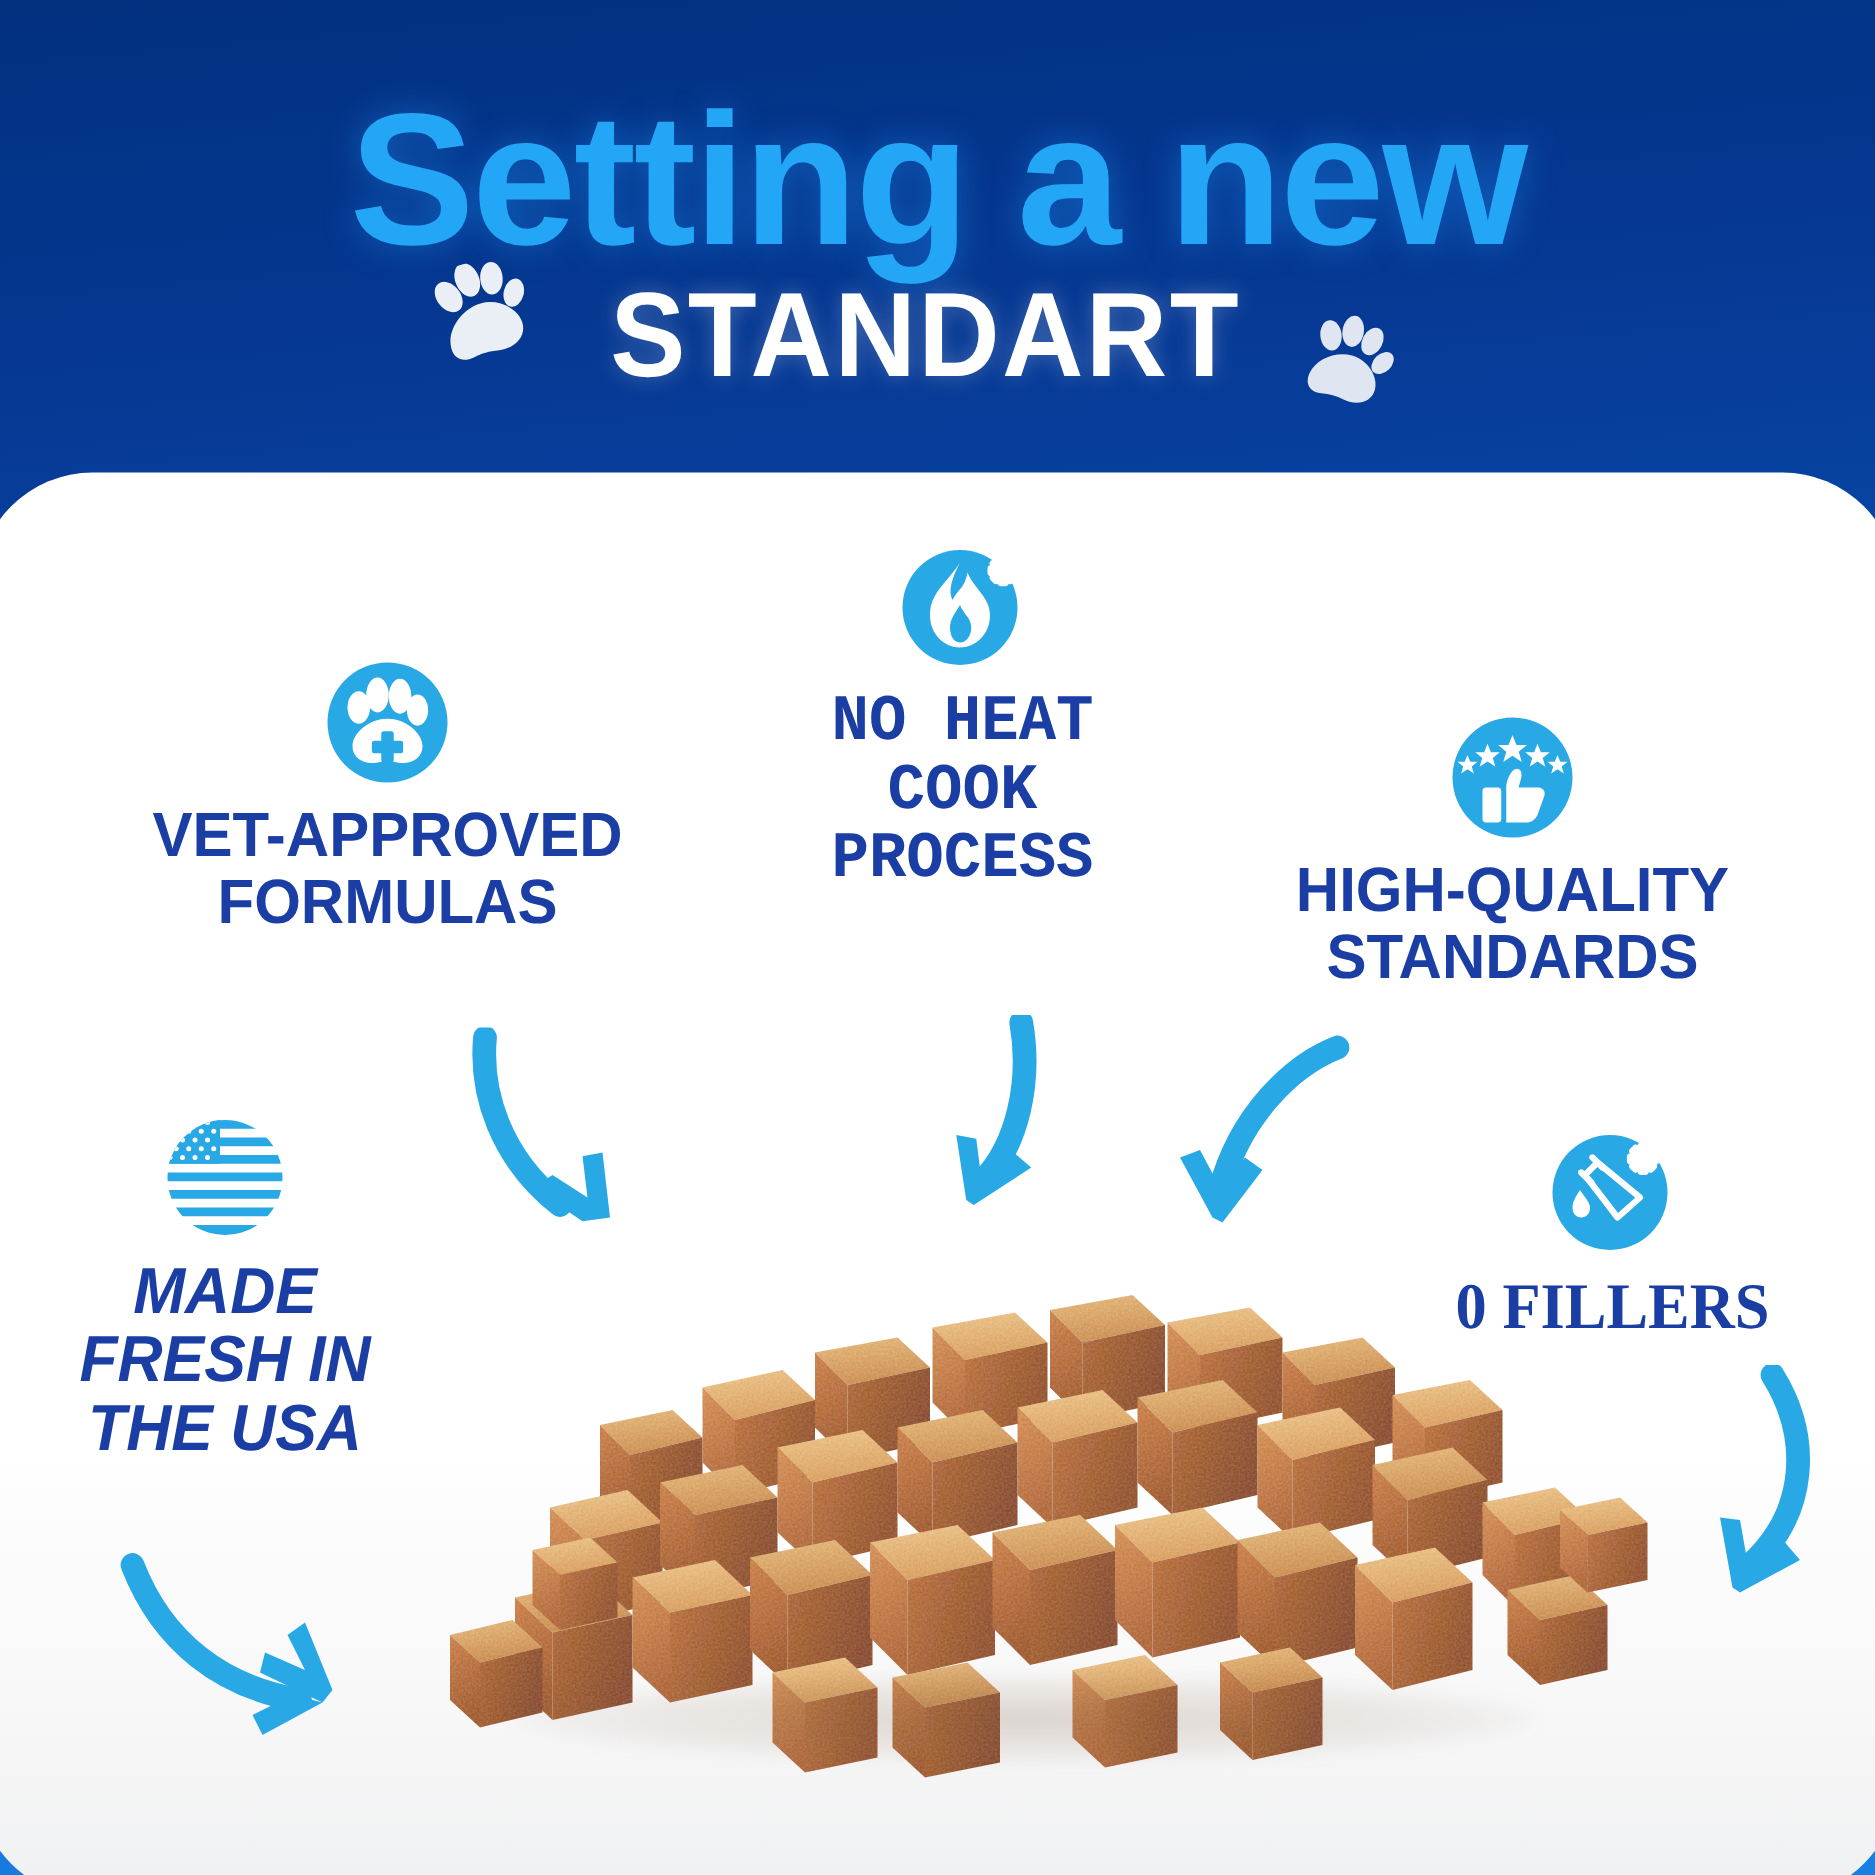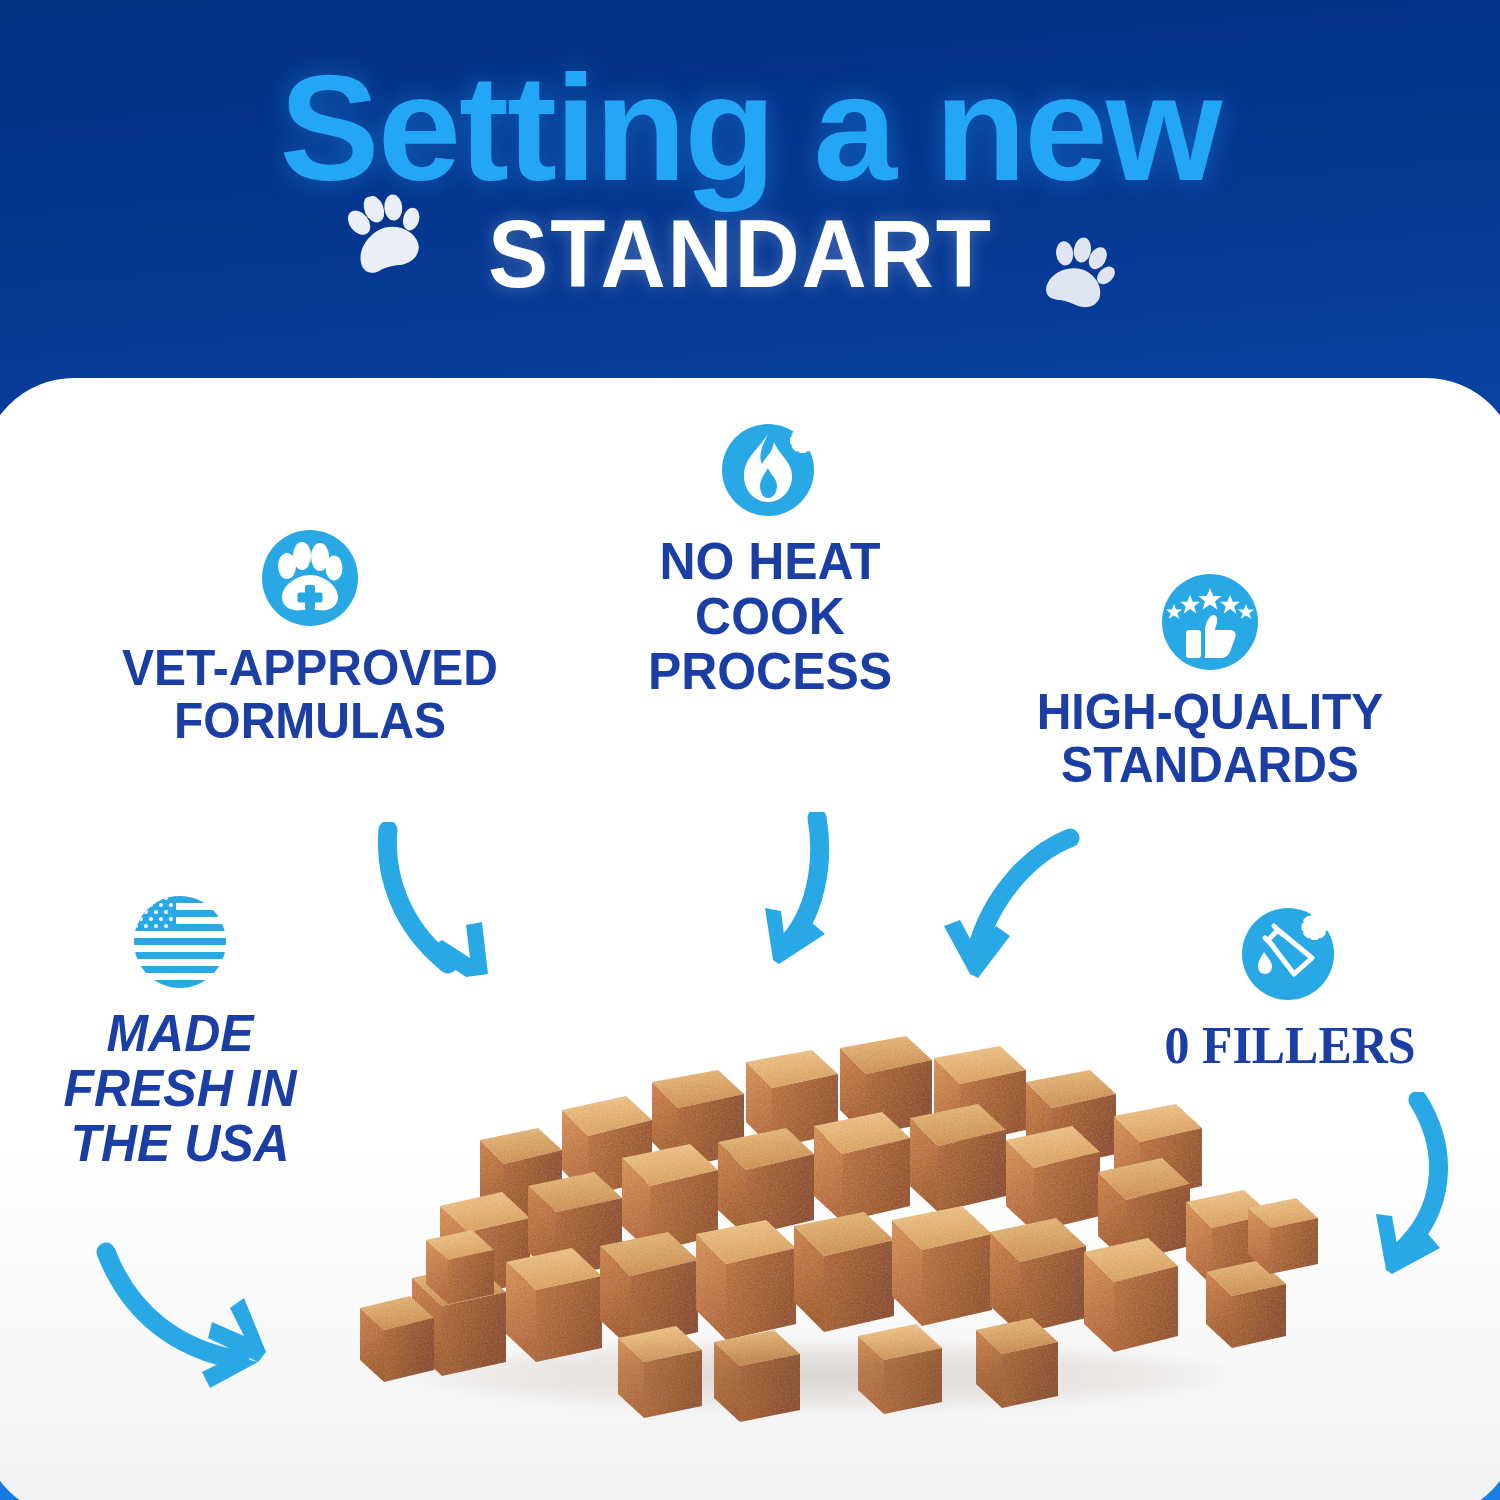--- a/index.html
+++ b/index.html
@@ -15,21 +15,21 @@
     position: relative;
     width: 1500px;
     height: 1500px;
     background: linear-gradient(175deg, #03307f 0%, #063a96 22%, #0a50b4 48%, #1470d8 72%, #1a7fe3 100%);
     overflow: hidden;
   }
 
   
   .header {
     position: absolute;
-    top: 1px; left: 0;
+    top: 16px; left: 0;
     width: 1500px;
     height: 400px;
     z-index: 5;
   }
 
   .headline {
     position: absolute;
     top: 52px;
     left: 0;
     width: 1500px;
@@ -99,21 +99,21 @@
     line-height: 1.06;
     font-weight: bold;
     letter-spacing: 0px;
     color: #1a3ea4;
     transform: scaleX(0.96);
     white-space: pre-line;
   }
 
   
   #feat-vet       { left: 55px;   top: 528px;  width: 510px; }
-  #feat-noheat    { left: 585px;  top: 416px;  width: 370px; }
+  #feat-noheat    { left: 585px;  top: 432px;  width: 370px; font-family: Liberation Mono, monospace; }
   #feat-quality   { left: 960px;  top: 572px;  width: 500px; }
   #feat-usa       { left: 20px;   top: 892px;  width: 320px; font-style: italic; }
   #feat-fillers   { left: 1120px; top: 900px;  width: 340px; font-family: Liberation Serif, serif; }
 
   #feat-usa .ftext     { font-size: 52px; }
   #feat-fillers .ftext { font-size: 52px; }
   #feat-noheat .ftext  { font-size: 52px; }
 
   
   .arrow { position: absolute; z-index: 28; }

